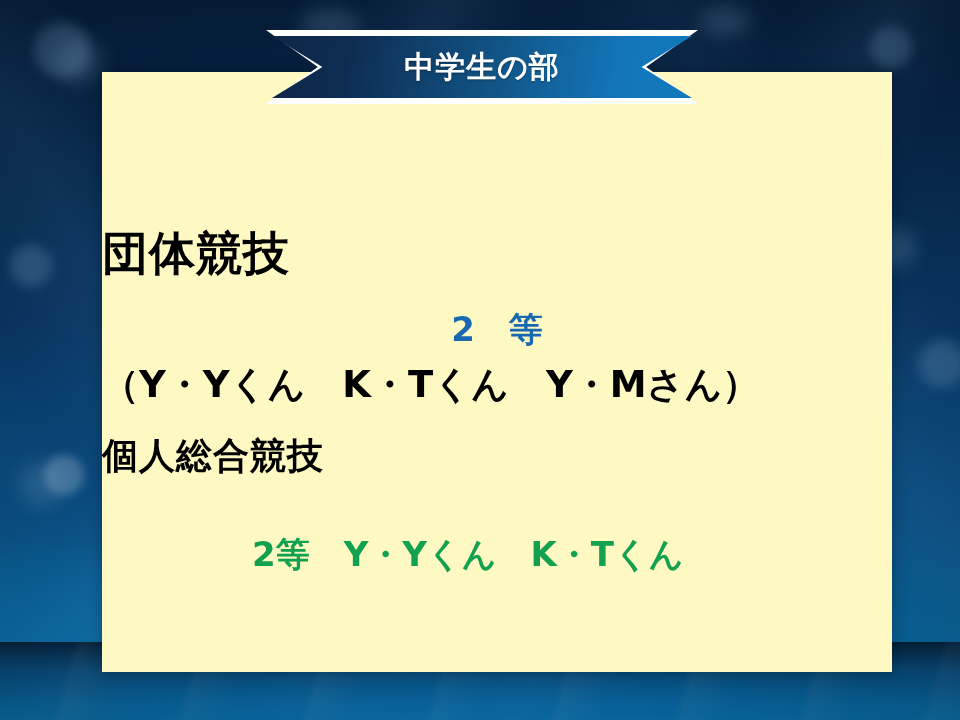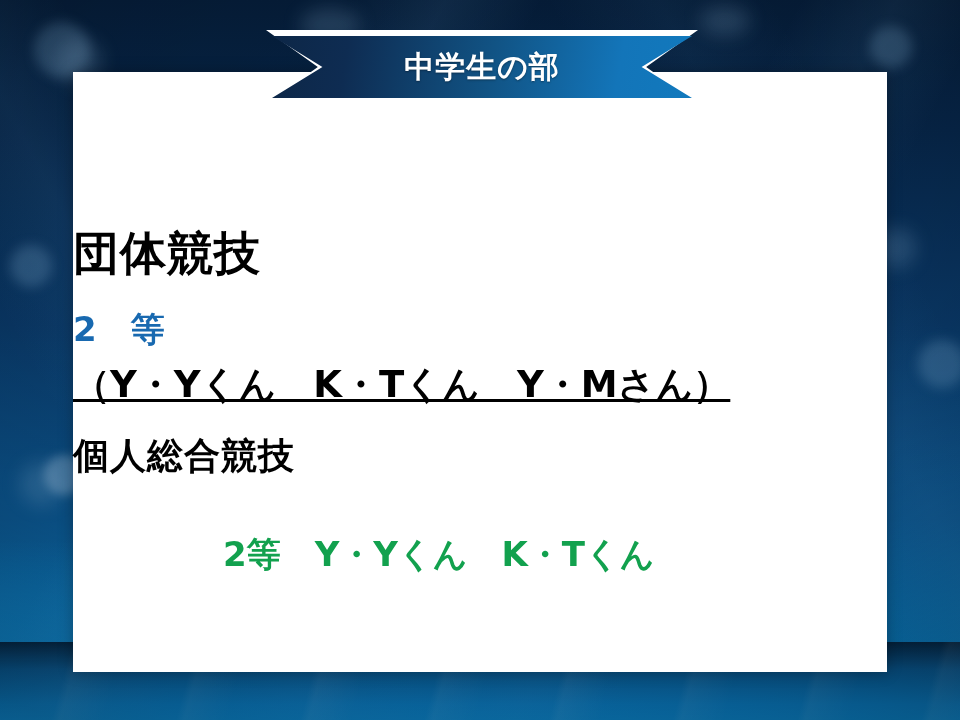--- a/index.html
+++ b/index.html
@@ -106,27 +106,26 @@
   .left-glow {
     position: absolute;
     left: 0; bottom: 60px;
     width: 120px; height: 120px;
     background: linear-gradient(to bottom, rgba(14,140,215,0.0), rgba(20,150,225,0.55));
   }
 
   
   #card {
     position: absolute;
-    left: 73px;
+    left: 102px;
     top: 72px;
     width: 790px;
     height: 600px;
-    background: #ffffff;
+    background: #fef9c3;
     box-shadow: 0 0 14px rgba(0,0,0,0.28);
-    padding-left: 24px;
   }
 
   
   #banner {
     position: absolute;
     left: 272px;
     top: 36px;
     width: 420px;
     height: 62px;
     background: linear-gradient(100deg,
@@ -169,31 +168,31 @@
     letter-spacing: 1px;
   }
   .rank-team {
     position: absolute;
     left: 0; right: 0;
     top: 240px;
     font-size: 34px;
     font-weight: bold;
     color: #1869b0;
     line-height: 1;
+    text-align: center;
   }
   .team-members {
     position: absolute;
     left: 0; right: 0;
     top: 294px;
     font-size: 37px;
     font-weight: bold;
     color: #000000;
     line-height: 1;
     white-space: nowrap;
-    text-decoration: underline;
   }
   .h-indiv {
     position: absolute;
     left: 0; right: 0;
     top: 366px;
     font-size: 36px;
     font-weight: bold;
     color: #000000;
     line-height: 1;
     letter-spacing: 1px;

